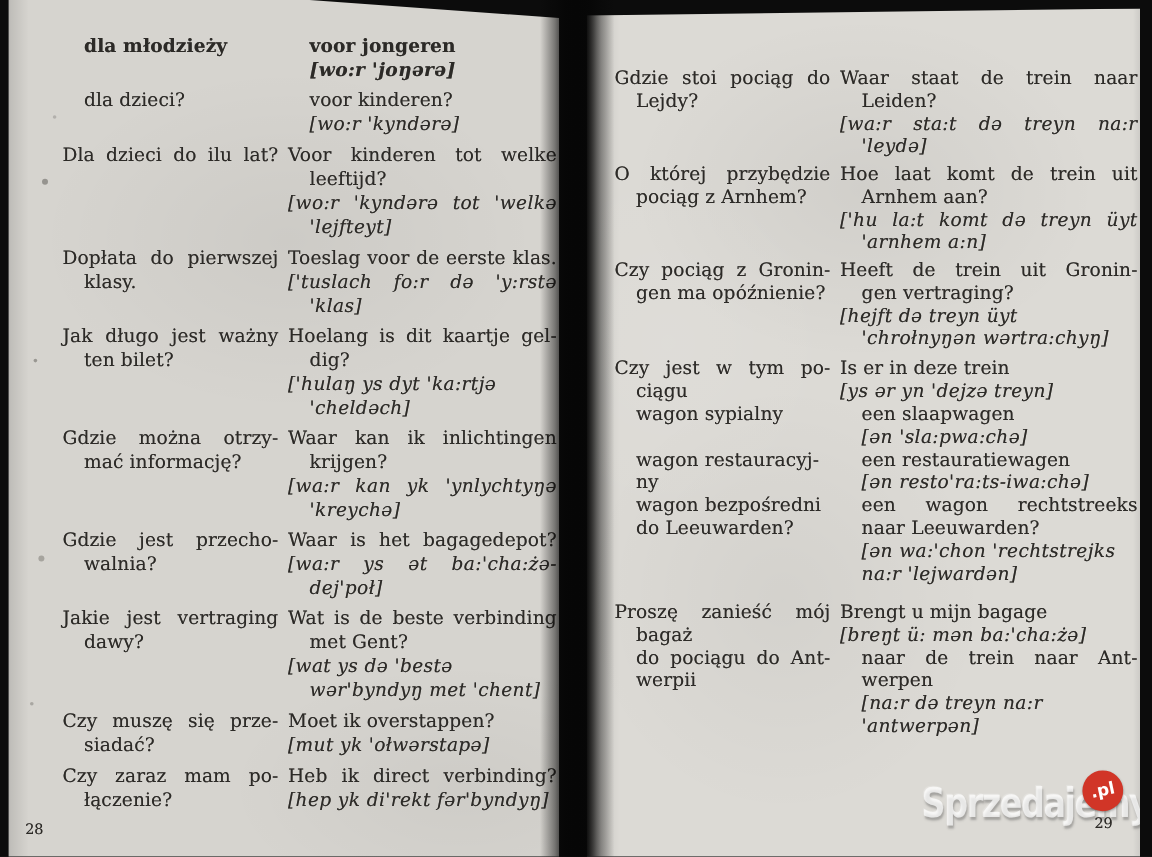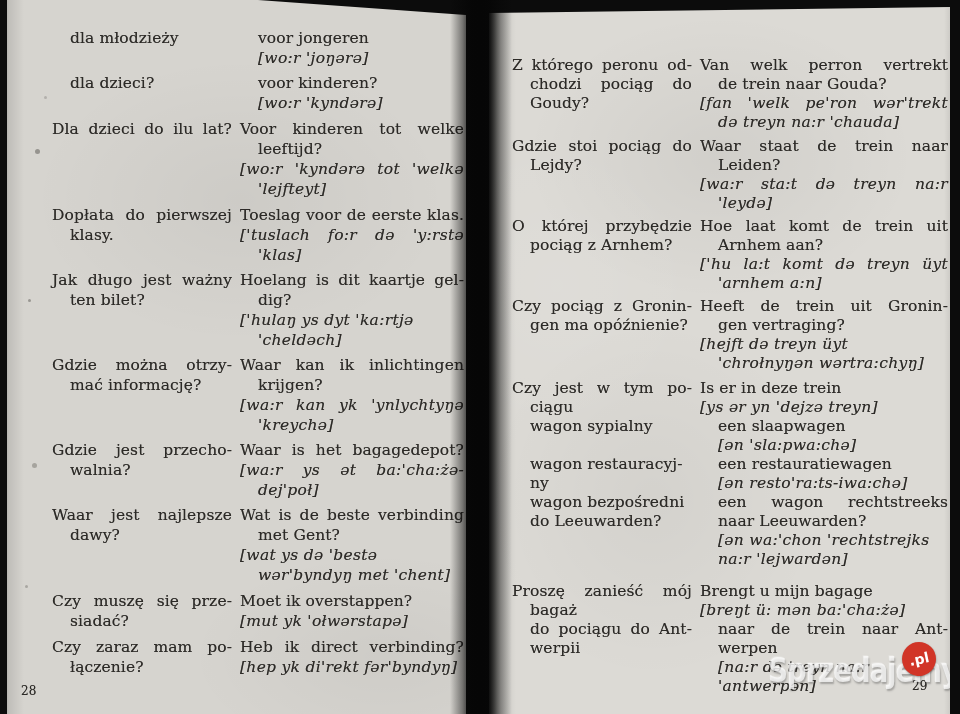--- a/index.html
+++ b/index.html
@@ -59,21 +59,21 @@
                25px 585px 0 0 rgba(55,52,48,0.28),
                44px 96px 0 0 rgba(55,52,48,0.22);}
 </style>
 </head>
 <body>
 
 <div class="scene">
   <div class="page page-left">
     <div class="specks"></div>
     <div class="content left-content" id="left-entries">
-        <div class="row" style="margin-bottom: 5px;">
+        <div class="row" style="margin-bottom: 5px; font-weight: bold;">
           <div class="col col-pl">
             <div class="line ind1">dla młodzieży</div>
           </div>
           <div class="col col-nl">
             <div class="line ind1">voor jongeren</div>
             <div class="line it ind1">[wo:r 'joŋərə]</div>
           </div>
         </div>
         <div class="row" style="margin-bottom: 6px;">
           <div class="col col-pl">
@@ -136,21 +136,21 @@
             <div class="line ind1">walnia?</div>
           </div>
           <div class="col col-nl">
             <div class="line j">Waar is het bagagedepot?</div>
             <div class="line it j">[wa:r ys ət ba:'cha:żə-</div>
             <div class="line it ind1">dej'poł]</div>
           </div>
         </div>
         <div class="row" style="margin-bottom: 6px;">
           <div class="col col-pl">
-            <div class="line j">Waar jest najlepsze</div>
+            <div class="line j">Jakie jest vertraging</div>
             <div class="line ind1">dawy?</div>
           </div>
           <div class="col col-nl">
             <div class="line j">Wat is de beste verbinding</div>
             <div class="line ind1">met Gent?</div>
             <div class="line it">[wat ys də 'bestə</div>
             <div class="line it ind1">wər'byndyŋ met 'chent]</div>
           </div>
         </div>
         <div class="row" style="margin-bottom: 6px;">
@@ -172,33 +172,20 @@
             <div class="line j">Heb ik direct verbinding?</div>
             <div class="line it">[hep yk di'rekt fər'byndyŋ]</div>
           </div>
         </div>
       </div>
     <div class="page-number pn-left">28</div>
   </div>
 
   <div class="page page-right">
     <div class="content right-content" id="right-entries">
-        <div class="row" style="margin-bottom: 5px;">
-          <div class="col col-pl">
-            <div class="line j">Z którego peronu od-</div>
-            <div class="line ind1 j">chodzi pociąg do</div>
-            <div class="line ind1">Goudy?</div>
-          </div>
-          <div class="col col-nl">
-            <div class="line j">Van welk perron vertrekt</div>
-            <div class="line ind1">de trein naar Gouda?</div>
-            <div class="line it j">[fan 'welk pe'ron wər'trekt</div>
-            <div class="line it ind1">də treyn na:r 'chauda]</div>
-          </div>
-        </div>
         <div class="row" style="margin-bottom: 4px;">
           <div class="col col-pl">
             <div class="line j">Gdzie stoi pociąg do</div>
             <div class="line ind1">Lejdy?</div>
           </div>
           <div class="col col-nl">
             <div class="line j">Waar staat de trein naar</div>
             <div class="line ind1">Leiden?</div>
             <div class="line it j">[wa:r sta:t də treyn na:r</div>
             <div class="line it ind1">'leydə]</div>

